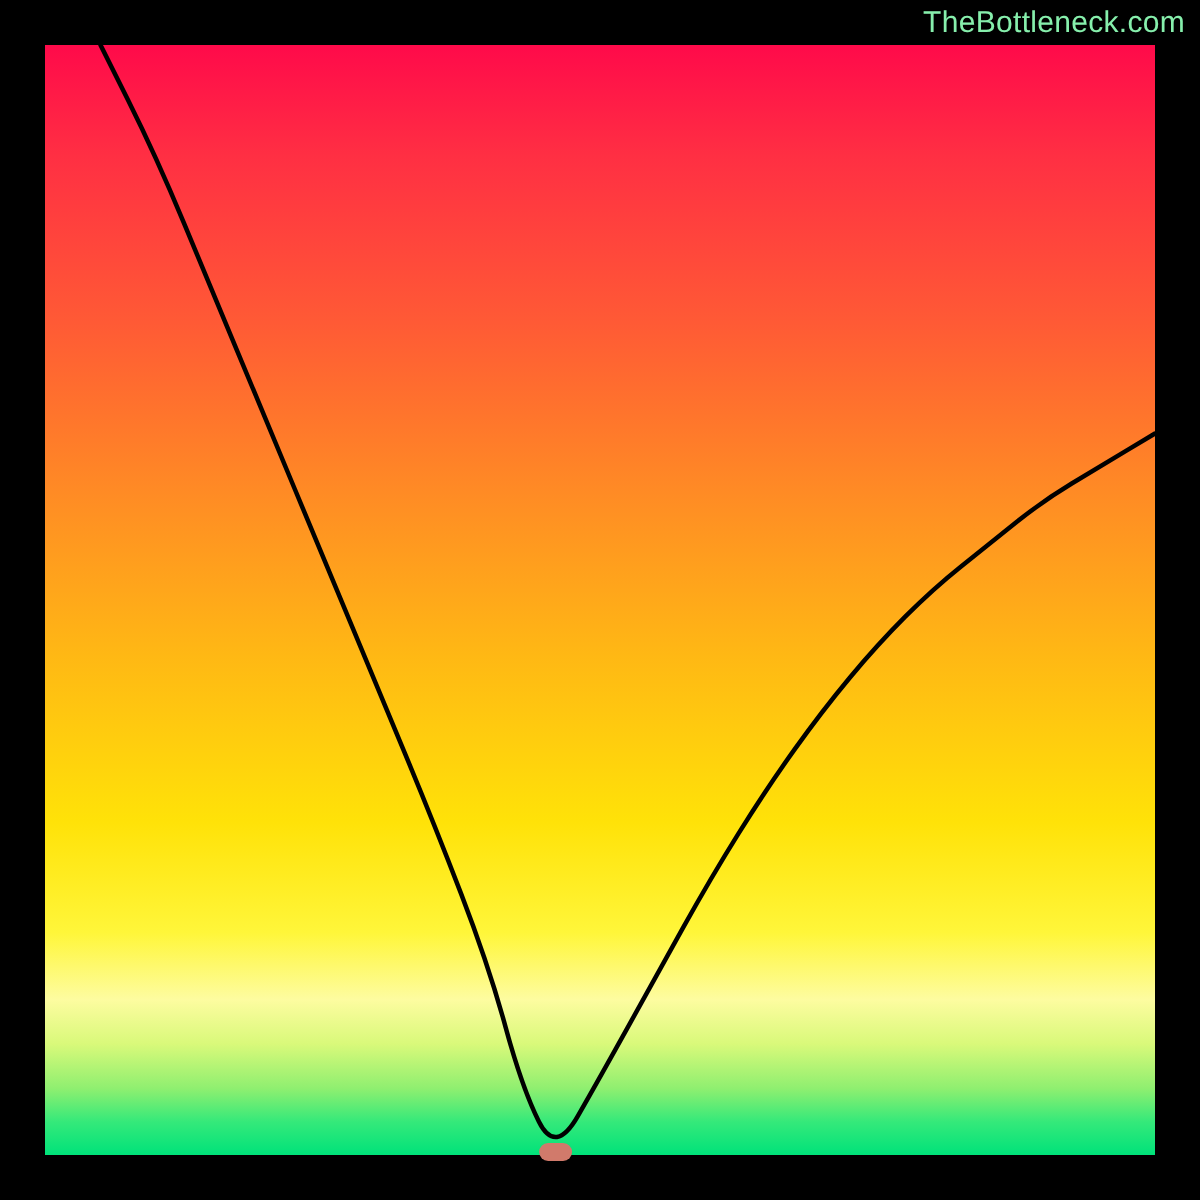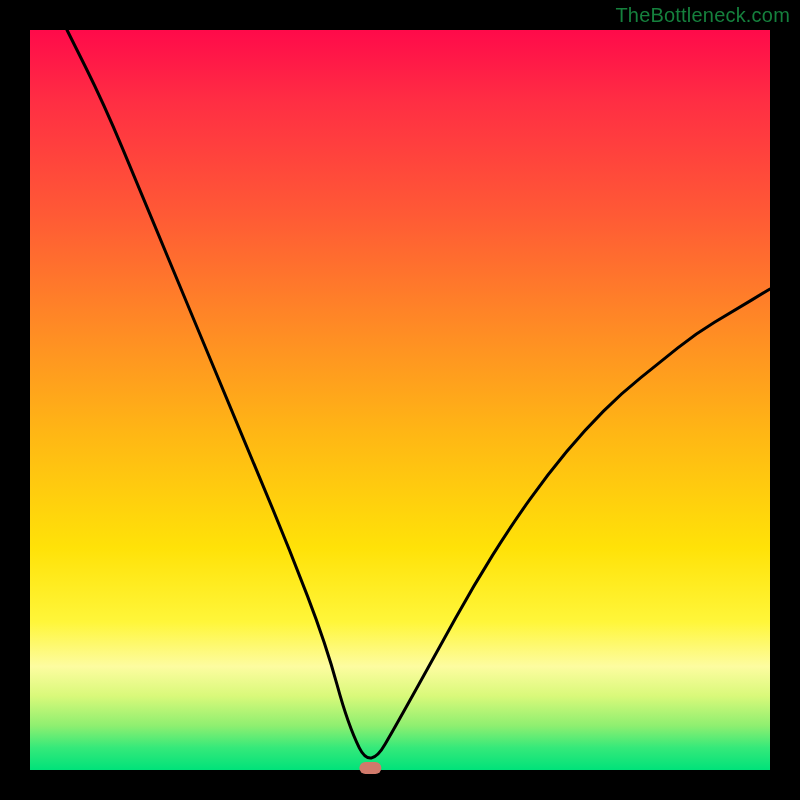--- a/index.html
+++ b/index.html
@@ -58,21 +58,21 @@
     stroke-linecap: round;
   }
   .marker {
     fill: #d17a6b;
     stroke: none;
   }
   .watermark {
     position: absolute;
     top: 4px;
     right: 10px;
-    color: #15803d;
+    color: #86efac;
     font-size: 20px;
     letter-spacing: 0.2px;
     user-select: none;
   }
 </style>
 </head>
 <body>
 
 <div class="chart-frame">
 

